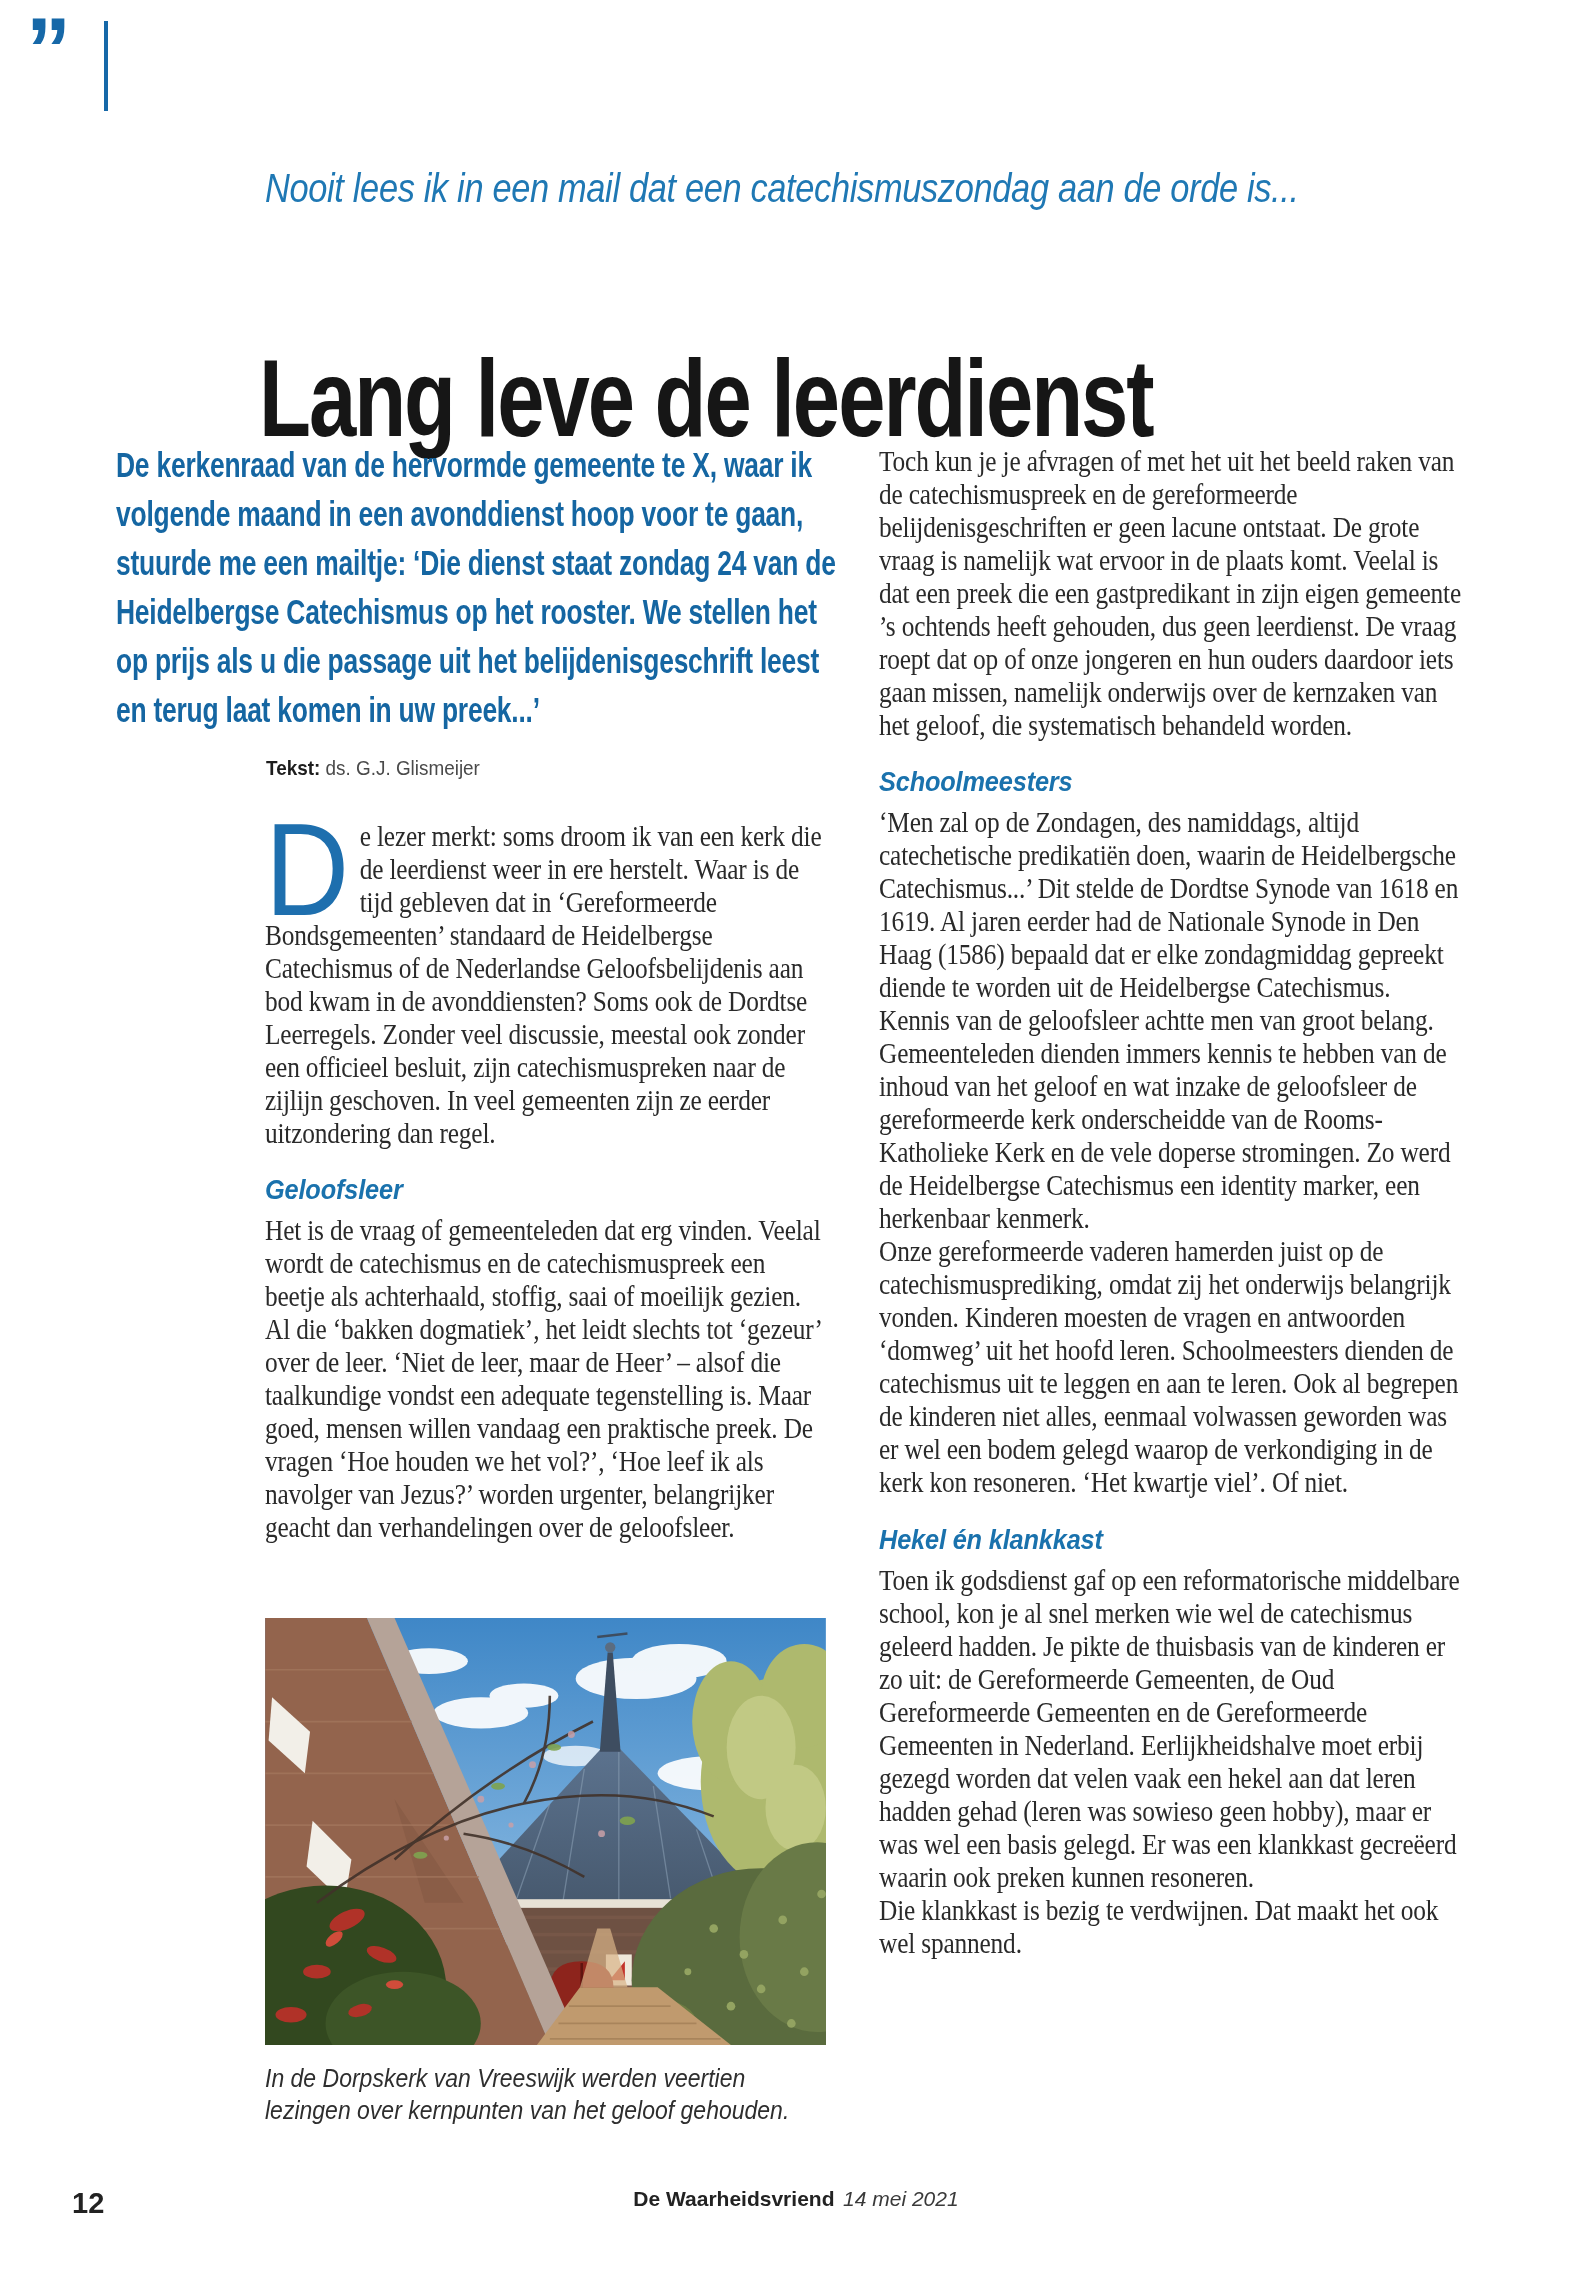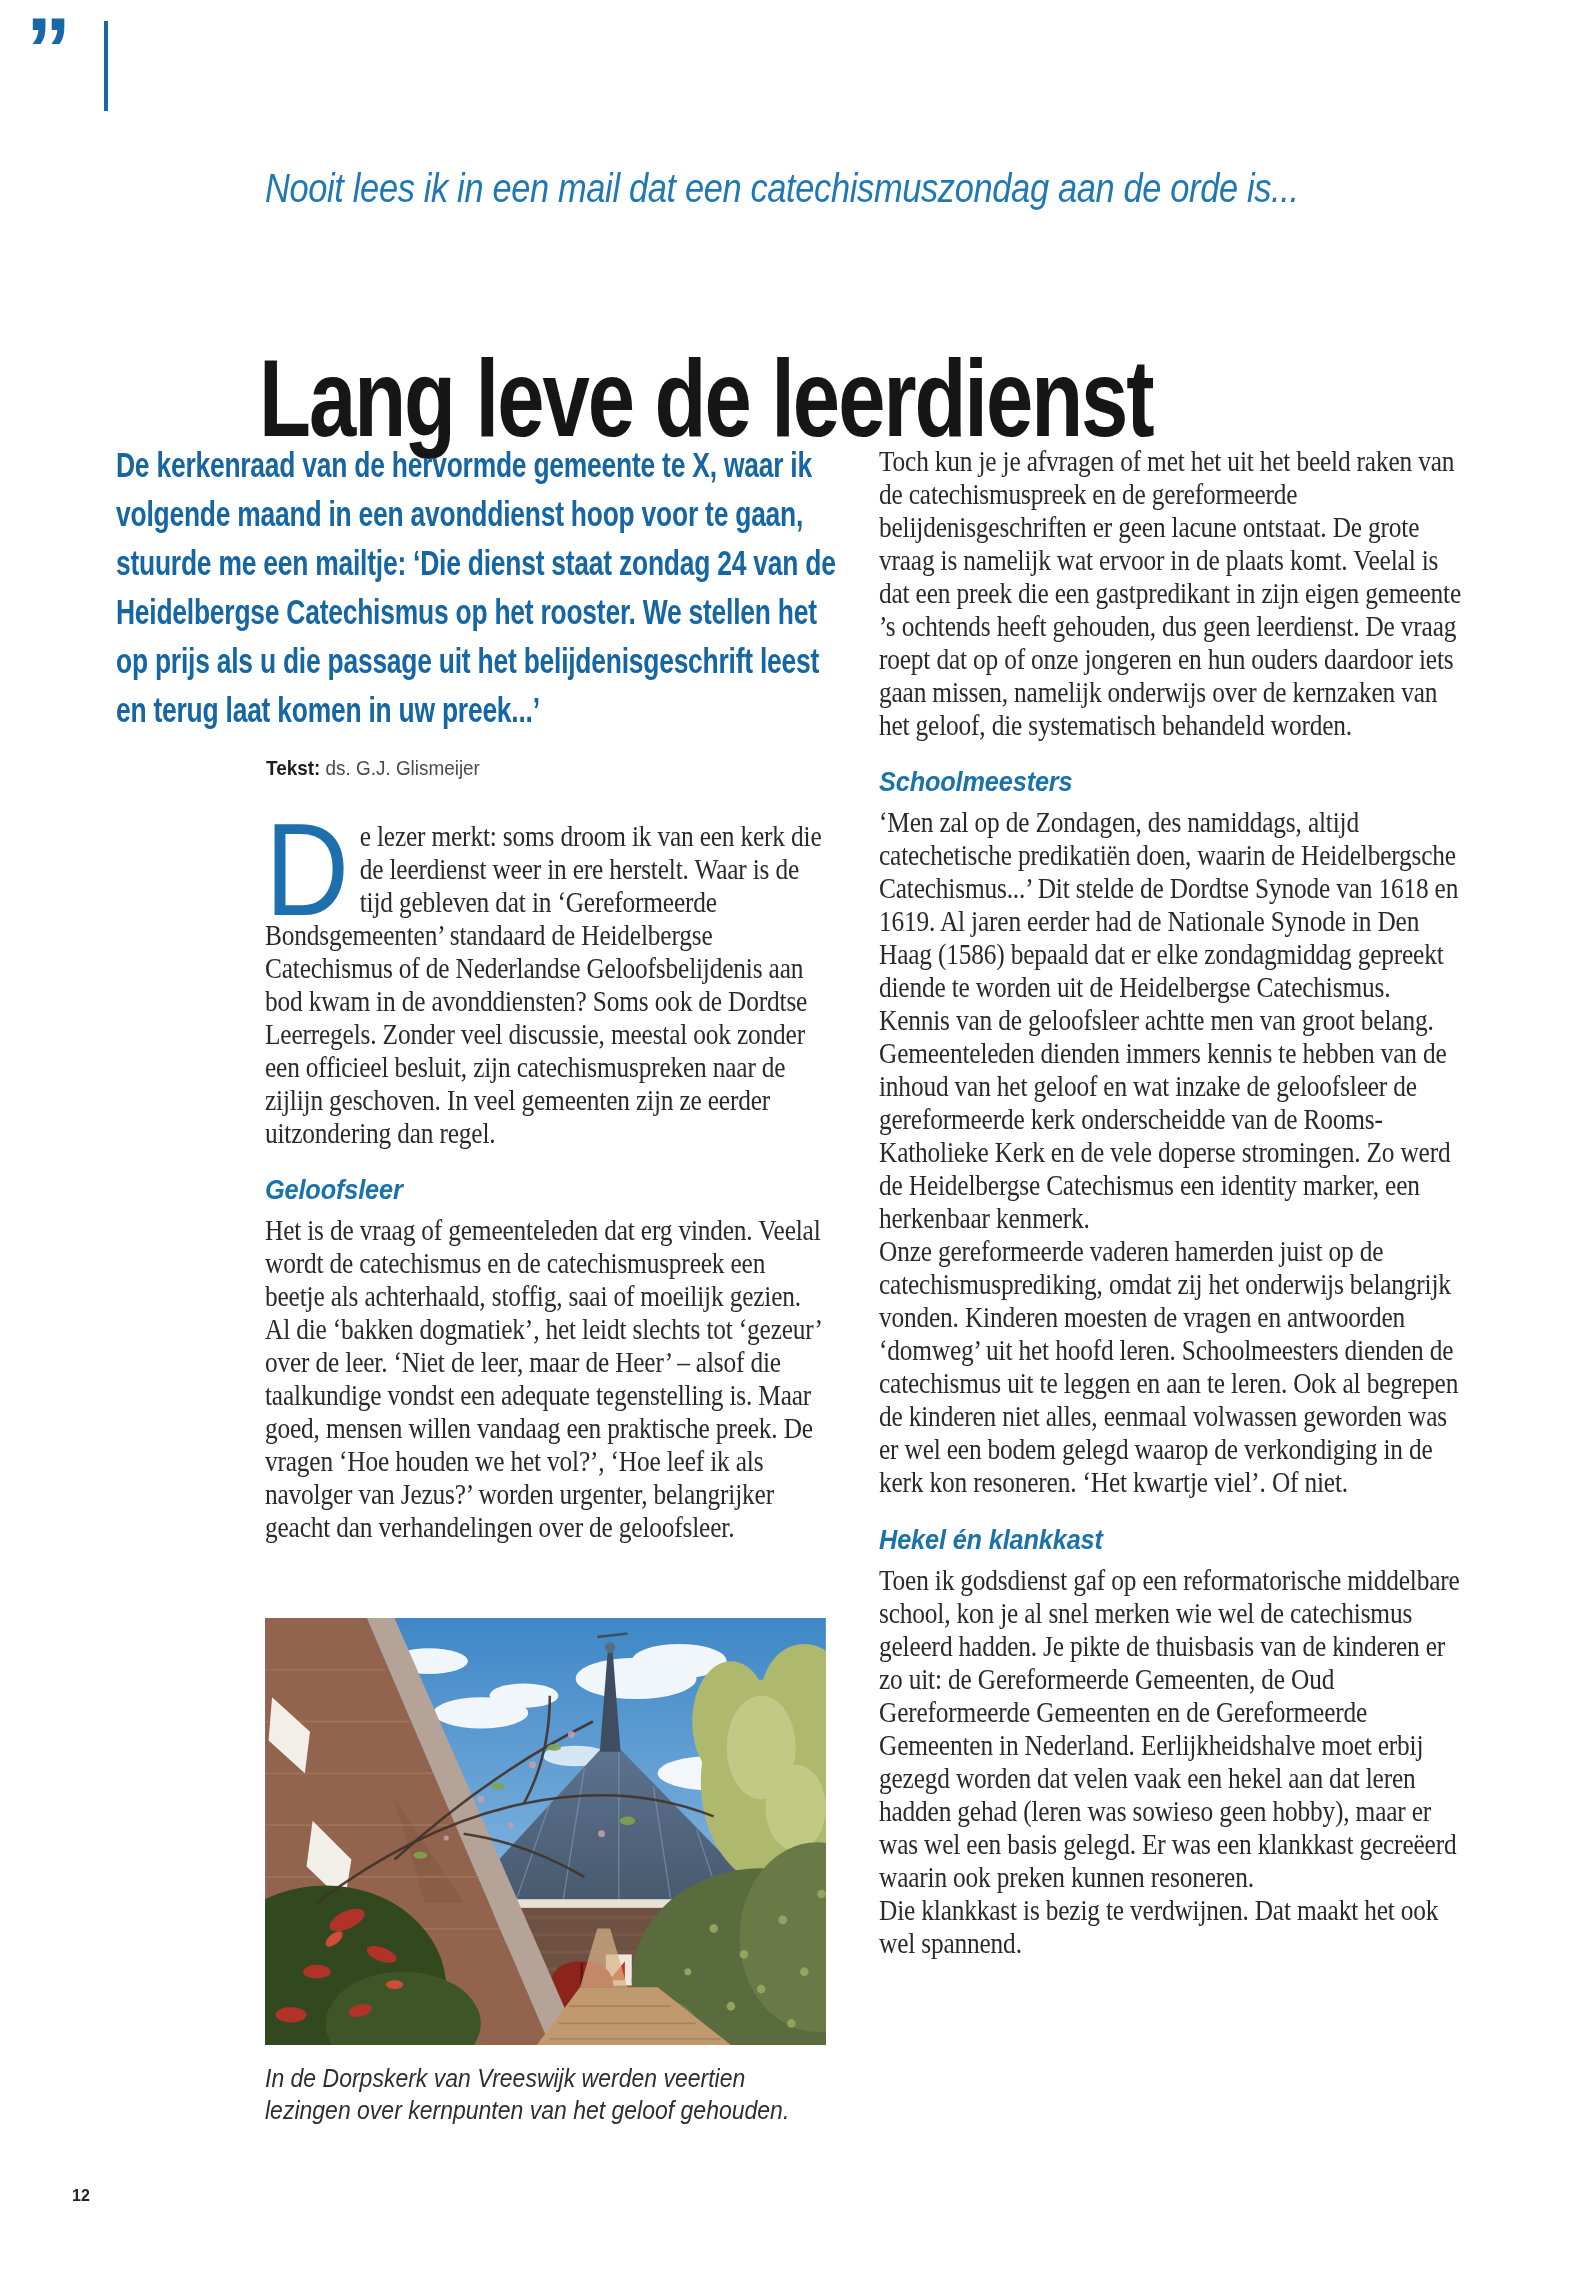--- a/index.html
+++ b/index.html
@@ -90,21 +90,21 @@
     width:604px;
     font-family:"Liberation Sans",sans-serif;
     font-style:italic;font-size:25px;line-height:32px;
     color:#2e2e2e;
     transform:scaleX(.92);transform-origin:0 0;
   }
   
   .footer-pagenum{
     position:absolute;left:72px;top:2187px;
     font-family:"Liberation Sans",sans-serif;
-    font-weight:700;font-size:16px;color:#222;
+    font-weight:700;font-size:29px;color:#222;
   }
   .footer-center{
     position:absolute;left:0;right:0;top:2187px;
     text-align:center;
     font-family:"Liberation Sans",sans-serif;
     font-size:21px;color:#222;
   }
   .footer-center .mag{font-weight:700;}
   .footer-center .date{font-style:italic;font-weight:400;color:#3a3a3a;margin-left:8.6px;}
 </style>
@@ -304,15 +304,18 @@
           <ellipse cx="335" cy="150" rx="8" ry="4"></ellipse>
         <ellipse cx="420" cy="235" rx="9" ry="5"></ellipse>
           <ellipse cx="180" cy="275" rx="8" ry="4"></ellipse>
       </g>
     </svg>
   </div>
 
   <div class="caption">In de Dorpskerk van Vreeswijk werden veertien lezingen over kernpunten van het geloof gehouden.</div>
 
   <div class="footer-pagenum">12</div>
+  <div class="footer-center">
+    <span class="mag">De Waarheidsvriend</span><span class="date">14 mei 2021</span>
+  </div>
 
 </div>
 
 
 </body></html>

